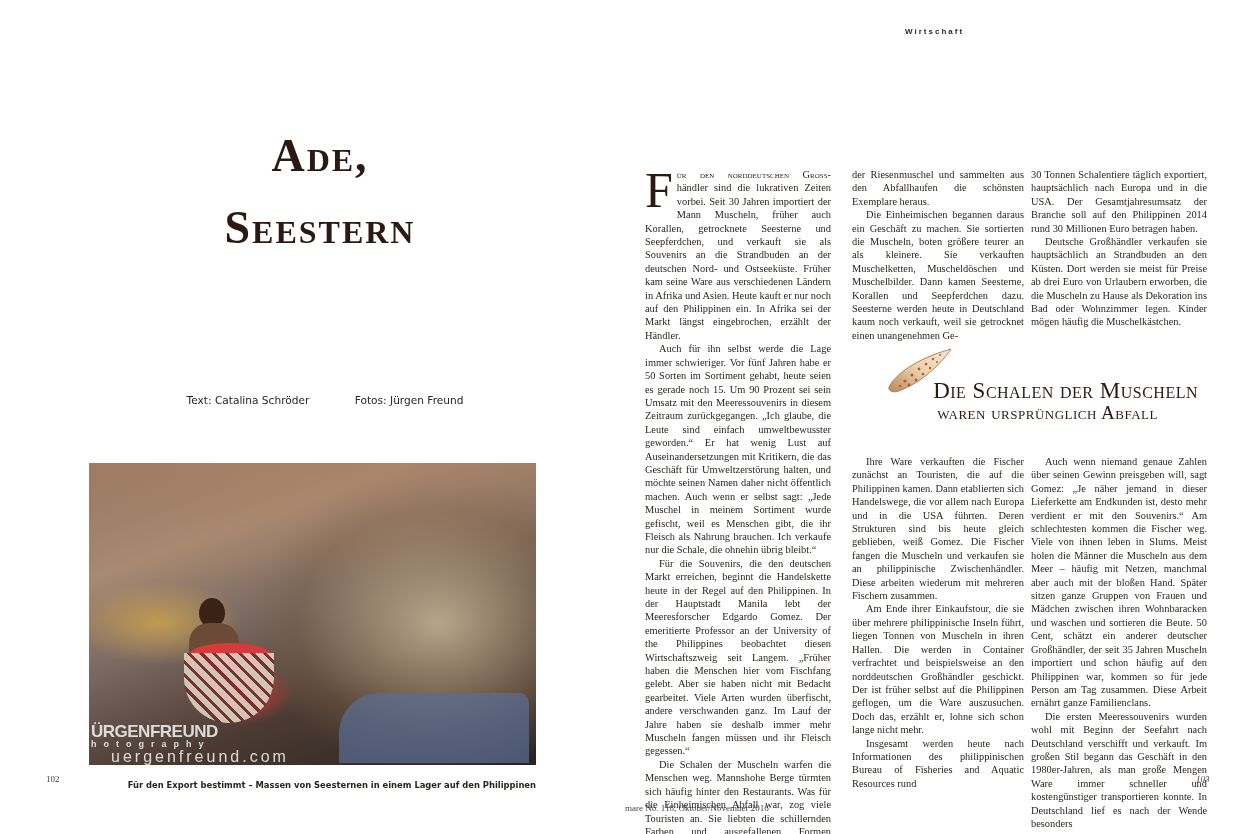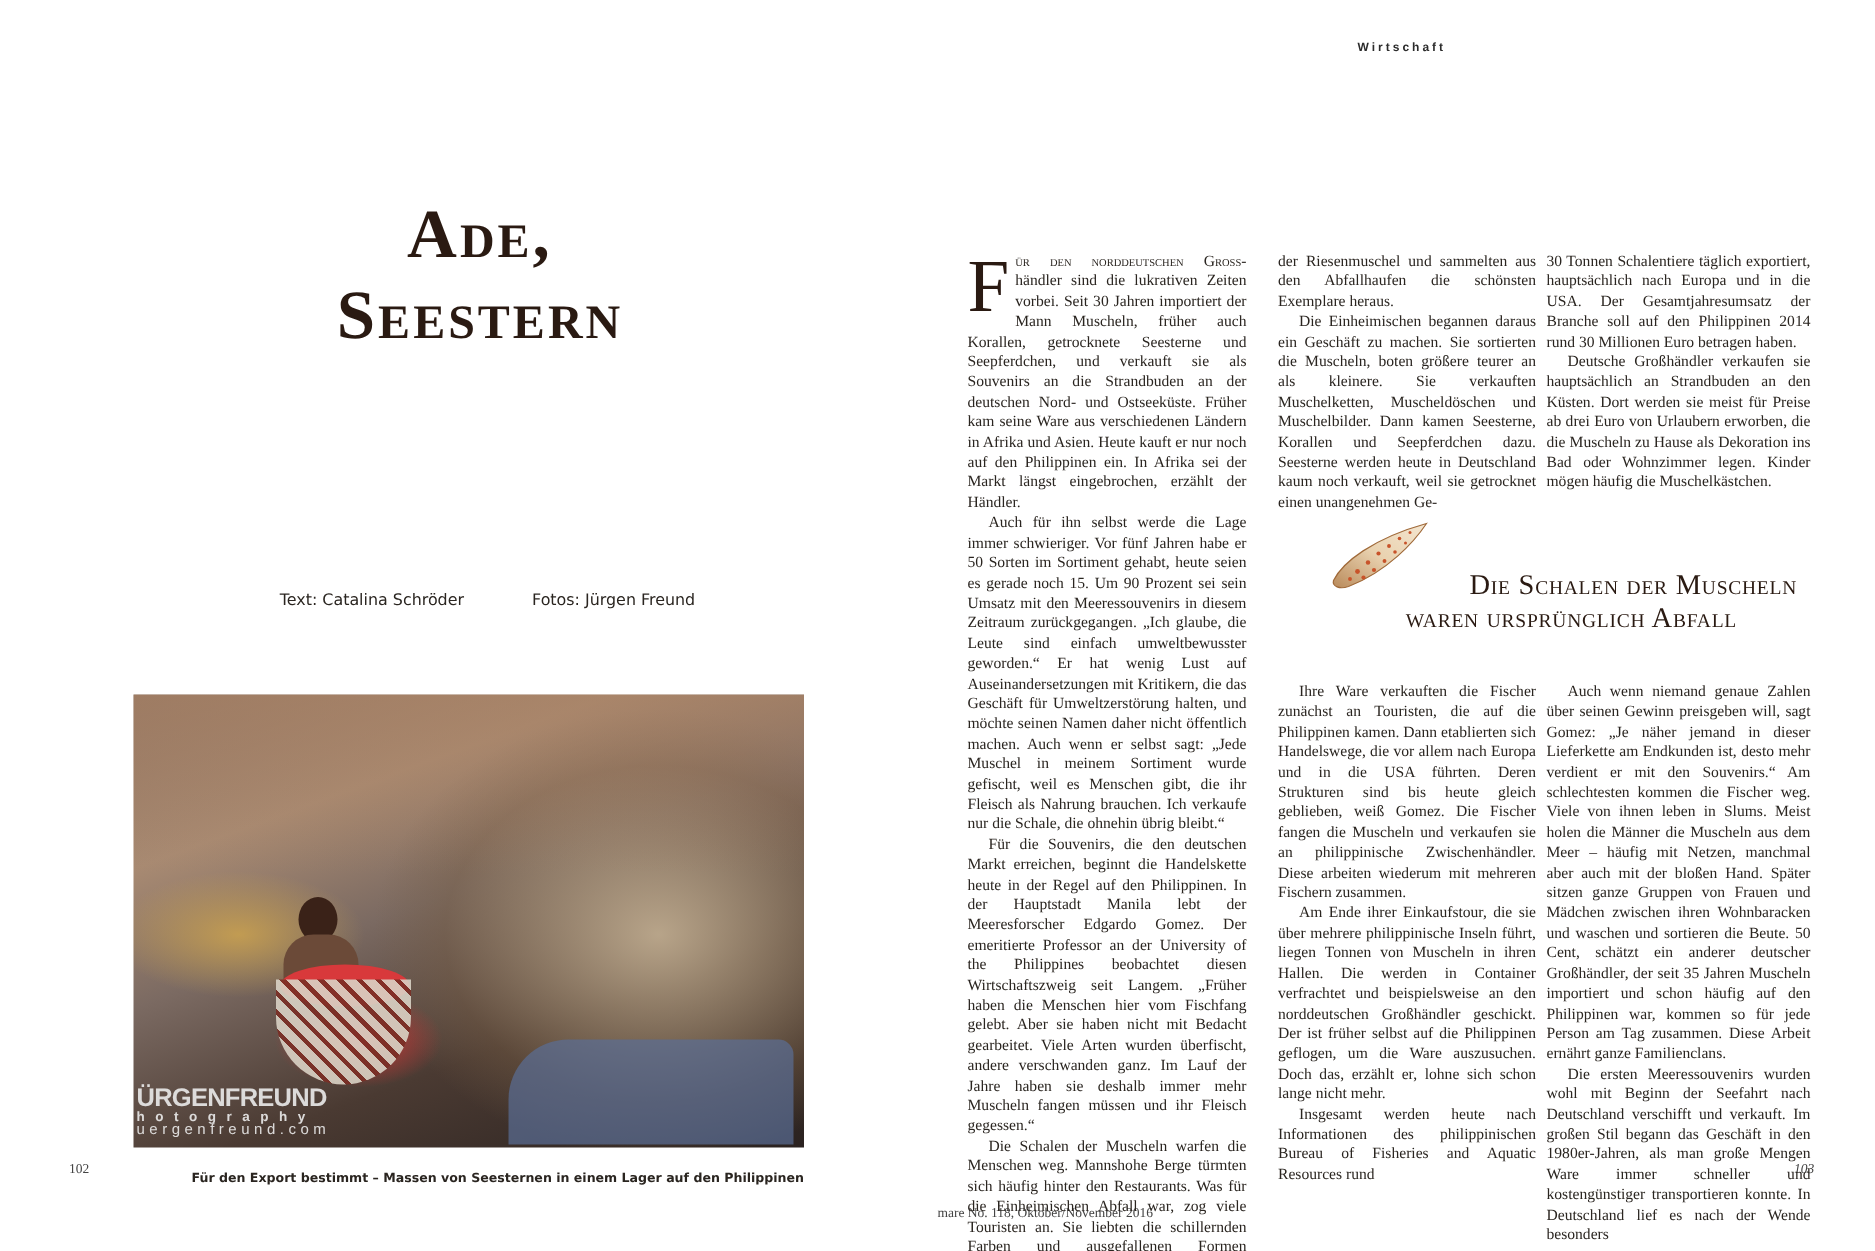--- a/index.html
+++ b/index.html
@@ -3,49 +3,49 @@
 <meta charset="utf-8">
 <style>
   html,body{margin:0;padding:0;}
   body{width:1250px;height:834px;background:#ffffff;position:relative;overflow:hidden;color:#2a1f1a;}
   .page{position:absolute;top:0;height:834px;}
   .left{left:0;width:625px;}
   .right{left:625px;width:625px;}
   .section{position:absolute;left:280px;top:27px;font-family:"Liberation Sans",sans-serif;font-size:8px;font-weight:bold;letter-spacing:2px;color:#2b2b2b;}
   .title{position:absolute;left:150px;top:112px;width:340px;text-align:center;font-family:"Liberation Serif",serif;color:#2a1a12;line-height:1;}
   .title .line{display:block;font-size:46px;font-variant:small-caps;letter-spacing:2px;}
-  .title .line + .line{margin-top:8px;}
+  .title .line + .line{margin-top:26px;}
   .lede{position:absolute;left:140px;top:304px;width:370px;text-align:center;font-family:"DejaVu Sans",sans-serif;font-size:10.6px;line-height:16px;color:#2a2520;}
   .byline{position:absolute;left:140px;top:394px;width:370px;text-align:center;font-family:"DejaVu Sans",sans-serif;font-size:10.6px;color:#2a2520;}
   .byline span + span{margin-left:10px;padding-left:32px;}
   .photo{position:absolute;left:89px;top:463px;width:447px;height:302px;overflow:hidden;
     background:
       radial-gradient(ellipse 120px 60px at 70px 160px, rgba(200,160,80,0.9), rgba(200,160,80,0) 70%),
       radial-gradient(ellipse 70px 40px at 150px 230px, rgba(220,50,50,0.95), rgba(220,50,50,0) 80%),
       radial-gradient(ellipse 190px 150px at 350px 160px, rgba(200,180,150,0.85), rgba(120,95,70,0.4) 75%, rgba(0,0,0,0) 100%),
       linear-gradient(160deg,#8d7362 0%,#a88a72 25%,#7b6a62 45%,#4a3a32 70%,#2a2220 100%);}
   .photo .wall{position:absolute;left:0;top:0;width:447px;height:120px;background:linear-gradient(180deg,rgba(170,130,100,0.6),rgba(130,110,100,0));}
   .photo .basket{position:absolute;left:95px;top:190px;width:90px;height:70px;border-radius:0 0 45px 45px;background:repeating-linear-gradient(45deg,#d9d2c5 0 6px,#7a2e25 6px 9px);opacity:0.9;}
   .photo .coral{position:absolute;left:98px;top:180px;width:86px;height:28px;border-radius:50%;background:#d8393b;}
   .photo .person{position:absolute;left:110px;top:135px;width:26px;height:30px;border-radius:50%;background:#3a2218;}
   .photo .body{position:absolute;left:100px;top:160px;width:50px;height:40px;border-radius:20px 20px 0 0;background:#6b4a38;}
   .photo .bag{position:absolute;left:250px;top:230px;width:190px;height:70px;border-radius:40px 10px 0 0;background:rgba(90,110,150,0.7);}
   .photo .wm{position:absolute;left:2px;top:260px;font-family:"Liberation Sans",sans-serif;color:rgba(235,235,235,0.9);line-height:1;}
   .photo .wm .a{font-size:17px;font-weight:bold;letter-spacing:-0.5px;}
   .photo .wm .b{font-size:9px;letter-spacing:7px;font-weight:bold;}
-  .photo .wm .c{font-size:10px;letter-spacing:3px;}
+  .photo .wm .c{font-size:16px;letter-spacing:3px;margin-left:20px;}
   .caption{position:absolute;left:89px;top:780px;width:447px;text-align:right;font-family:"DejaVu Sans",sans-serif;font-weight:bold;font-size:8.4px;color:#2a2520;}
   .folio{position:absolute;top:774px;font-family:"Liberation Serif",serif;font-size:9px;color:#444;}
   .col{position:absolute;font-family:"Liberation Serif",serif;font-size:10.4px;line-height:13.4px;color:#2a2520;text-align:justify;hyphens:auto;}
   .col p{margin:0;text-indent:14px;}
   .col p.first{text-indent:0;}
   .dropcap{float:left;font-family:"Liberation Serif",serif;font-size:50px;line-height:40px;margin:2px 4px 0 0;color:#2a1a12;}
   .sc{font-variant:small-caps;}
   .pull{position:absolute;left:880px;top:380px;width:330px;font-family:"Liberation Serif",serif;color:#2a1a12;text-align:right;}
-  .pull .l1{display:block;font-size:19px;font-variant:small-caps;letter-spacing:0.5px;line-height:22px;padding-right:12px;}
+  .pull .l1{display:block;font-size:23px;font-variant:small-caps;letter-spacing:0.5px;line-height:22px;padding-right:12px;}
   .pull .l2{display:block;font-size:19px;font-variant:small-caps;letter-spacing:0.5px;line-height:22px;padding-right:52px;}
   .shell{position:absolute;left:885px;top:347px;width:70px;height:46px;}
 </style>
 </head>
 <body>
 
 <div class="page left">
   <h1 class="title">
     <span class="line">Ade,</span>
     <span class="line">Seestern</span>

